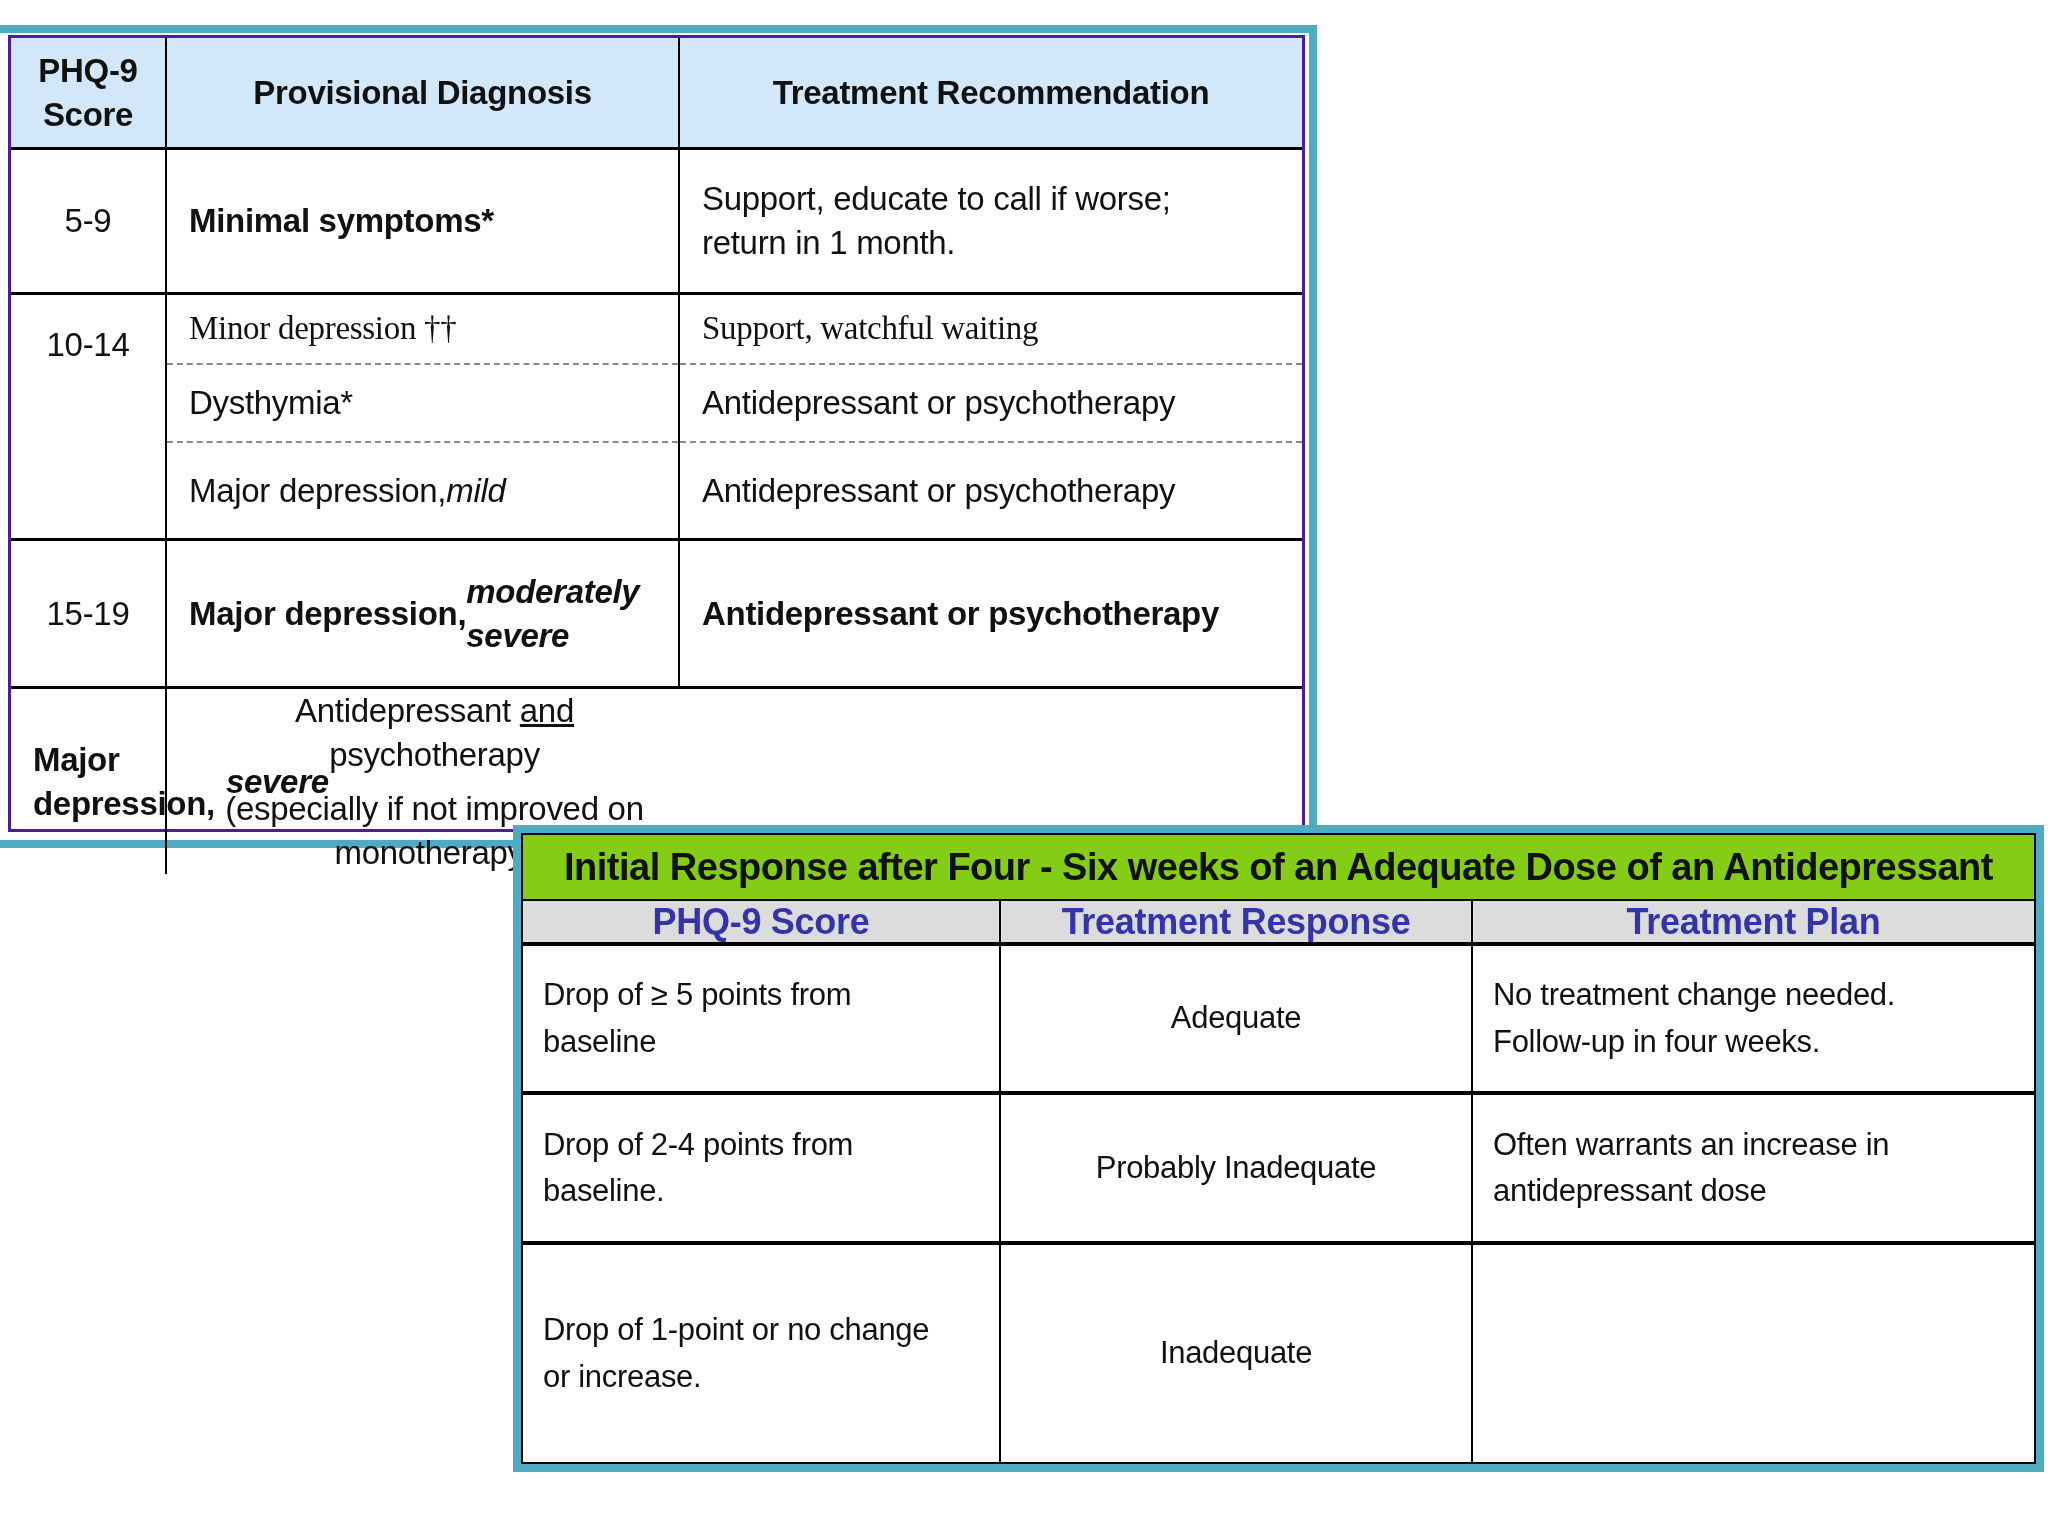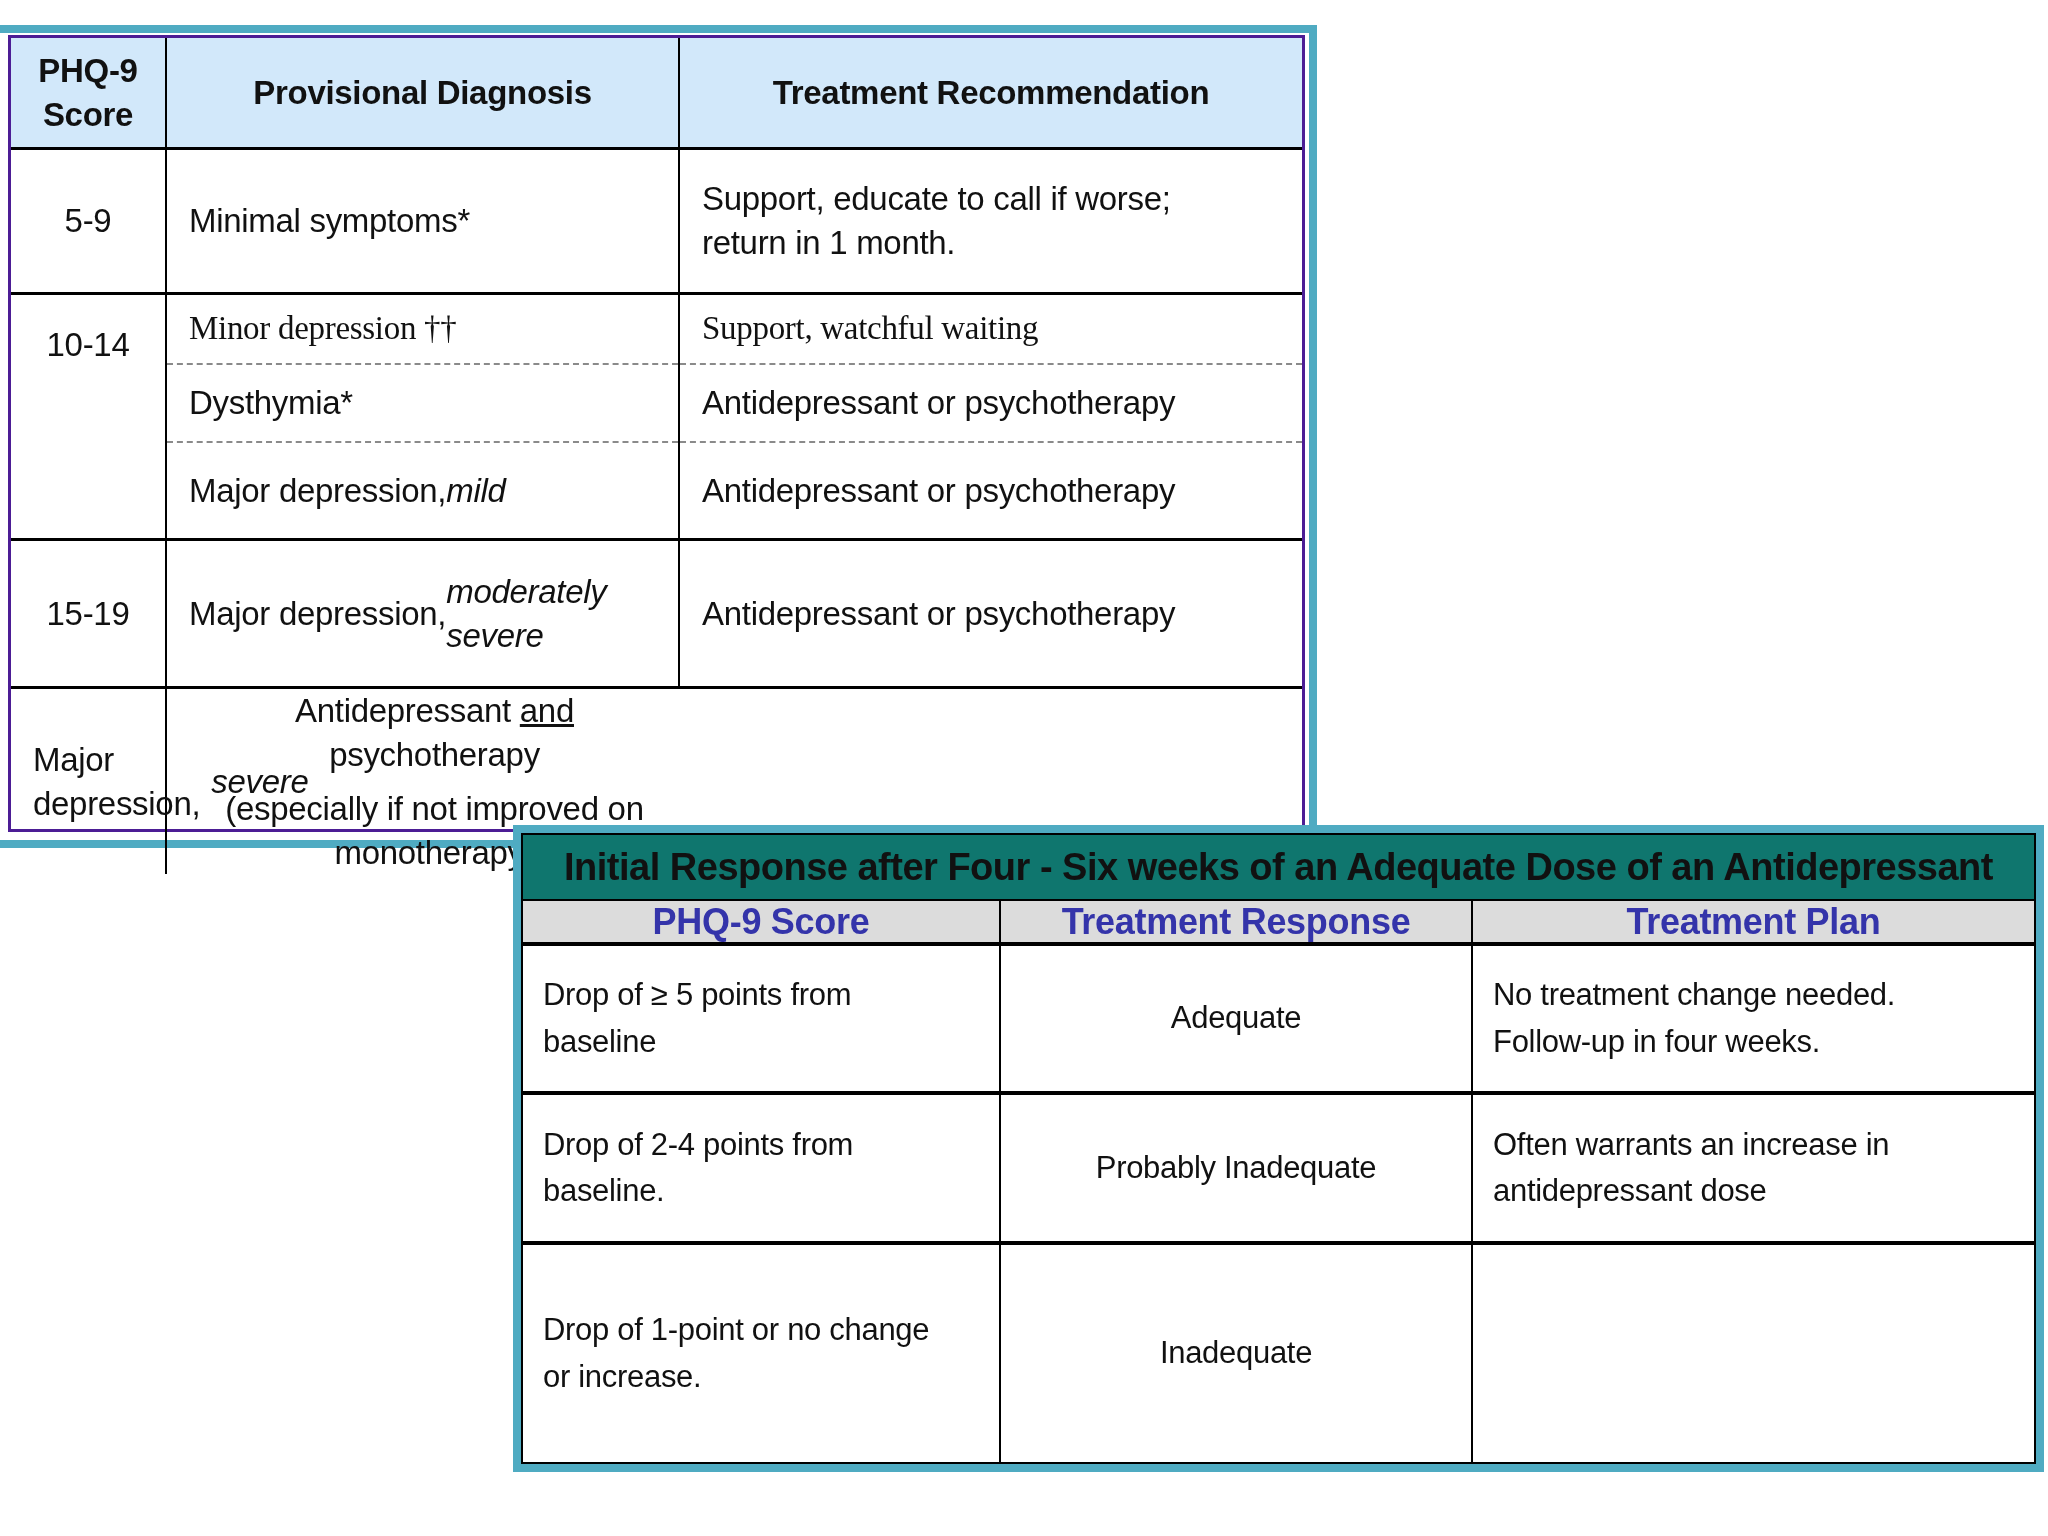--- a/index.html
+++ b/index.html
@@ -29,21 +29,21 @@
     grid-template-rows: 112px 145px 246px 148px 1fr;
     font-size: 33px; letter-spacing: -0.3px; line-height: 1.32;
   }
   .t1c {
     border-right: 2px solid #000; border-bottom: 3px solid #000;
     display: flex; align-items: center; justify-content: center;
     text-align: center;
   }
   .t1c.lastcol { border-right: none; }
   .t1c.lastrow { border-bottom: none; gap: 11px; }
-  .t1c.lefttxt { justify-content: flex-start; text-align: left; padding-left: 22px; padding-right: 12px; }
+  .t1c.lefttxt { justify-content: flex-start; text-align: left; padding-left: 22px; padding-right: 12px; font-weight: bold; }
   .t1hdr { background: #d2e8fa; font-weight: bold; white-space: pre-line; }
   .t1-score { font-size: 33px; }
   .stack { display: flex; flex-direction: column; align-items: stretch; justify-content: stretch; padding: 0; }
   .sub {
     display: flex; align-items: center; justify-content: flex-start;
     text-align: left; padding-left: 22px; padding-right: 12px;
   }
   .sub.dash { border-bottom: 2px dashed #8a8a8a; }
   .subA { height: 70px; font-family: Liberation Serif, serif; } .subB { height: 78px; } .subC { flex: 1; }
   .toptxt { align-items: flex-start; padding-top: 28px; }
@@ -63,21 +63,21 @@
   #t2 {
     width: 100%; height: 100%;
     border: 2px solid #000;
     display: grid;
     grid-template-columns: 478px 472px 1fr;
     grid-template-rows: 66px 45px 149px 150px 1fr;
     font-size: 31px; letter-spacing: -0.3px; line-height: 1.5;
   }
   .t2title {
     grid-column: 1 / span 3;
-    background: #0f766e;
+    background: #84cc16;
     border-bottom: 2px solid #000;
     display: flex; align-items: center; justify-content: center;
     font-weight: bold; font-size: 38px; letter-spacing: -0.5px;
   }
   .t2hdr {
     background: #dcdcdc; color: #3434aa; font-weight: bold; font-size: 36px;
     border-bottom: 4px solid #000; border-right: 2px solid #000;
     display: flex; align-items: center; justify-content: center;
     line-height: 1.1;
   }

